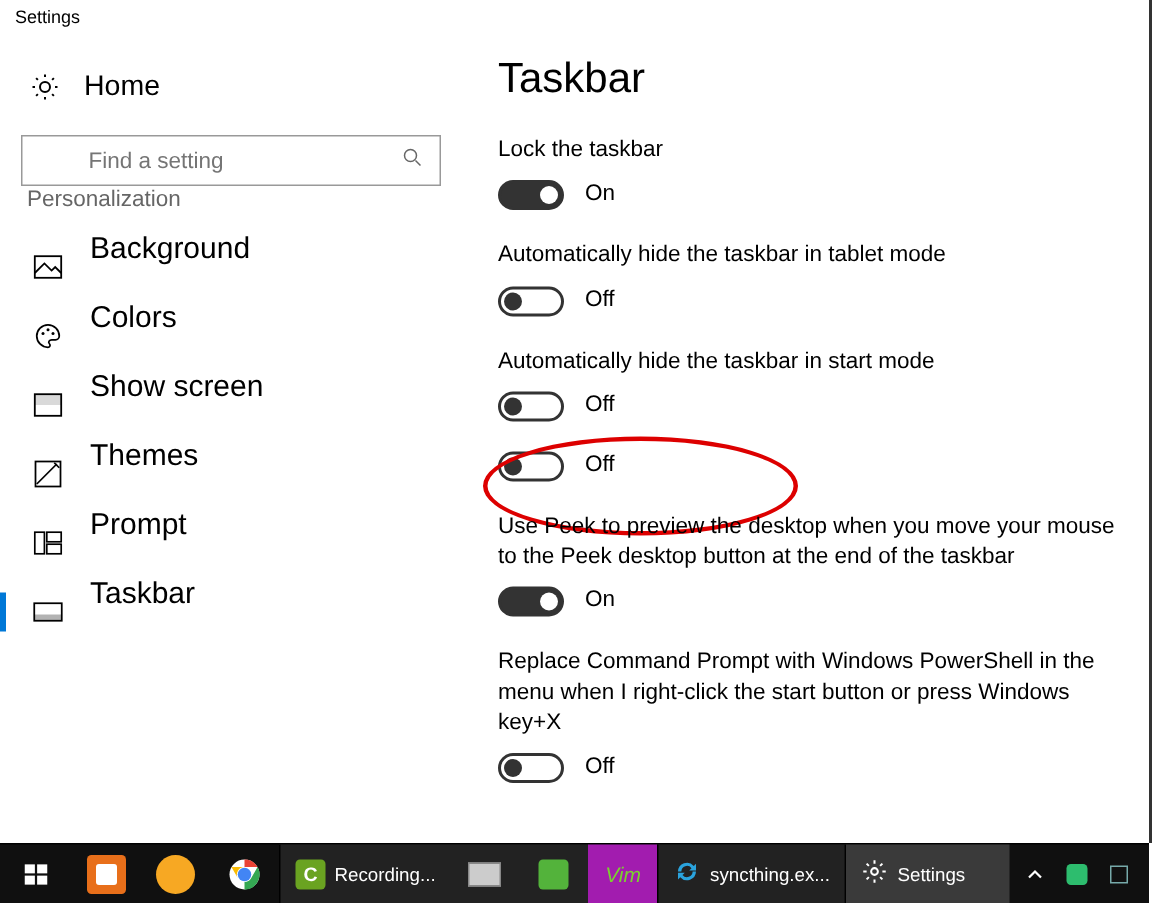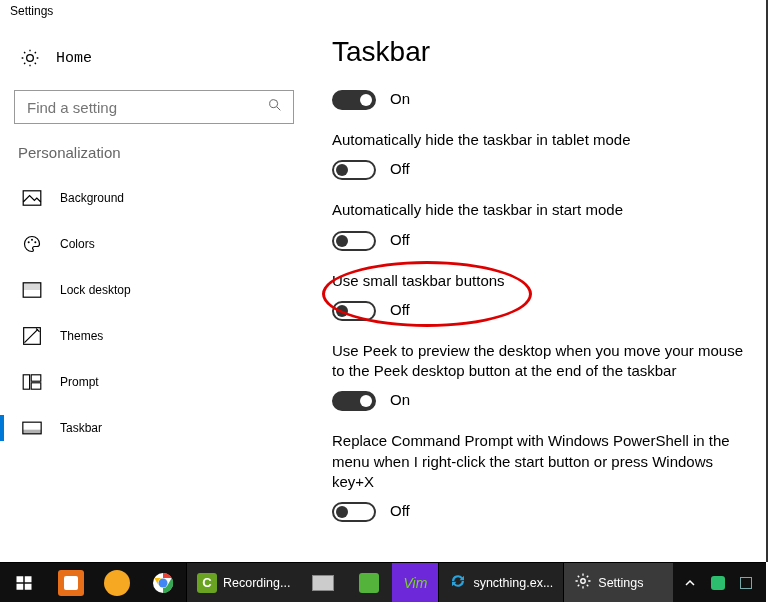--- a/index.html
+++ b/index.html
@@ -27,42 +27,43 @@
     color: #000;
   }
   .content { display: flex; height: calc(100% - 24px); }
   .sidebar {
     width: 308px;
     padding: 12px 14px 0 14px;
     flex: 0 0 308px;
   }
   .home-row {
     display: flex; align-items: center; gap: 16px;
-    height: 44px; padding: 0 6px; font-size: 15px; font-family: Liberation Mono, monospace;
+    height: 44px; padding: 0 6px; font-size: 19px;
   }
   .gear-icon { width: 20px; height: 20px; display:flex; align-items:center; justify-content:center;}
   .search-box {
     margin-top: 10px;
     height: 34px;
     border: 1px solid #999;
     background: #fff;
     display: flex; align-items: center;
     padding: 0 10px;
     justify-content: space-between;
   }
   .search-box input {
     border: none; outline: none; font-size: 15px; color:#666; width: 230px;
     background: transparent;
+    margin-left: 32px;
   }
   .cat-header {
-    margin-top: 20px; color: #666; font-size: 15px; padding: 0 4px;
+    color: #666; font-size: 15px; padding: 0 4px;
   }
   .nav-item {
-    display:flex; align-items:center; gap: 18px;
-    height: 46px; padding: 0 8px; font-size: 12px;
+    display:flex; gap: 18px;
+    height: 46px; padding: 0 8px; font-size: 20px;
     cursor: pointer;
   }
   .nav-item.selected { position: relative; }
   .nav-item.selected::before {
     content:""; position:absolute; left:-14px; top:10px; bottom:10px; width:4px; background:#0078d7;
   }
   .nav-icon { width:20px; display:flex; align-items:center; justify-content:center; color:#000;}
   .main {
     flex: 1; padding: 8px 20px 0 24px; overflow: hidden;
   }
@@ -167,21 +168,21 @@
         <span>Colors</span>
       </div>
 
       <div class="nav-item">
         <span class="nav-icon">
           <svg width="20" height="16" viewBox="0 0 24 20">
               <rect x="1" y="1" width="22" height="18" fill="none" stroke="#000" stroke-width="1.5"></rect>
               <rect x="1" y="1" width="22" height="9" fill="#000" opacity="0.15"></rect>
             </svg>
         </span>
-        <span>Lock desktop</span>
+        <span>Show screen</span>
       </div>
 
       <div class="nav-item">
         <span class="nav-icon">
           <svg width="20" height="20" viewBox="0 0 24 24">
               <rect x="2" y="2" width="20" height="20" fill="none" stroke="#000" stroke-width="1.4"></rect>
               <path d="M3 20 L19 4" stroke="#000" stroke-width="1.4"></path>
               <path d="M17 3l4 4" stroke="#000" stroke-width="1.4"></path>
             </svg>
         </span>
@@ -207,20 +208,21 @@
             </svg>
         </span>
         <span>Taskbar</span>
       </div>
     </div>
 
     <div class="main">
       <div class="page-title">Taskbar</div>
       <div id="settings-host">
           <div class="setting">
+            <div class="setting-label">Lock the taskbar</div>
             <div class="toggle-row">
               <div class="toggle on">
                 <div class="knob"></div>
               </div>
               <span class="toggle-state">On</span>
             </div>
           </div>
           <div class="setting">
             <div class="setting-label">Automatically hide the taskbar in tablet mode</div>
             <div class="toggle-row">
@@ -233,21 +235,20 @@
           <div class="setting">
             <div class="setting-label">Automatically hide the taskbar in start mode</div>
             <div class="toggle-row">
               <div class="toggle off">
                 <div class="knob"></div>
               </div>
               <span class="toggle-state">Off</span>
             </div>
           </div>
           <div class="setting">
-            <div class="setting-label">Use small taskbar buttons</div>
             <div class="toggle-row">
               <div class="toggle off">
                 <div class="knob"></div>
               </div>
               <span class="toggle-state">Off</span>
             </div>
             <div class="highlight-ring"></div>
           </div>
           <div class="setting">
             <div class="setting-label">Use Peek to preview the desktop when you move your mouse to the Peek desktop button at the end of the taskbar</div>
@@ -301,21 +302,21 @@
   <div class="tb-wide">
     <div class="app-sq" style="background:#6aa321;width:20px;height:20px;color:#fff;font-weight:bold;font-size:13px">C</div>
     <span>Recording...</span>
   </div>
   <div class="tb-btn tb-app" style="background:#222">
       <div style="width:22px;height:16px;background:#ccc;border:1px solid #888"></div>
     </div>
   <div class="tb-btn tb-app" style="background:#222">
       <div class="app-sq" style="background:#53b33b;width:20px;height:20px"></div>
     </div>
-  <div class="tb-btn tb-app" style="background:#6d28d9">
+  <div class="tb-btn tb-app" style="background:#a21caf">
       <div style="color:#7bd030;font-style:italic;font-size:14px">Vim</div>
     </div>
   <div class="tb-wide">
     <span><svg width="18" height="18" viewBox="0 0 24 24">
           <path d="M4 12a8 8 0 0114-5l2-2v6h-6l2-2a5 5 0 00-9 3" fill="#2aa3dd"></path>
           <path d="M20 12a8 8 0 01-14 5l-2 2v-6h6l-2 2a5 5 0 009-3" fill="#2aa3dd"></path>
         </svg></span>
     <span>syncthing.ex...</span>
   </div>
   <div class="tb-wide active">

